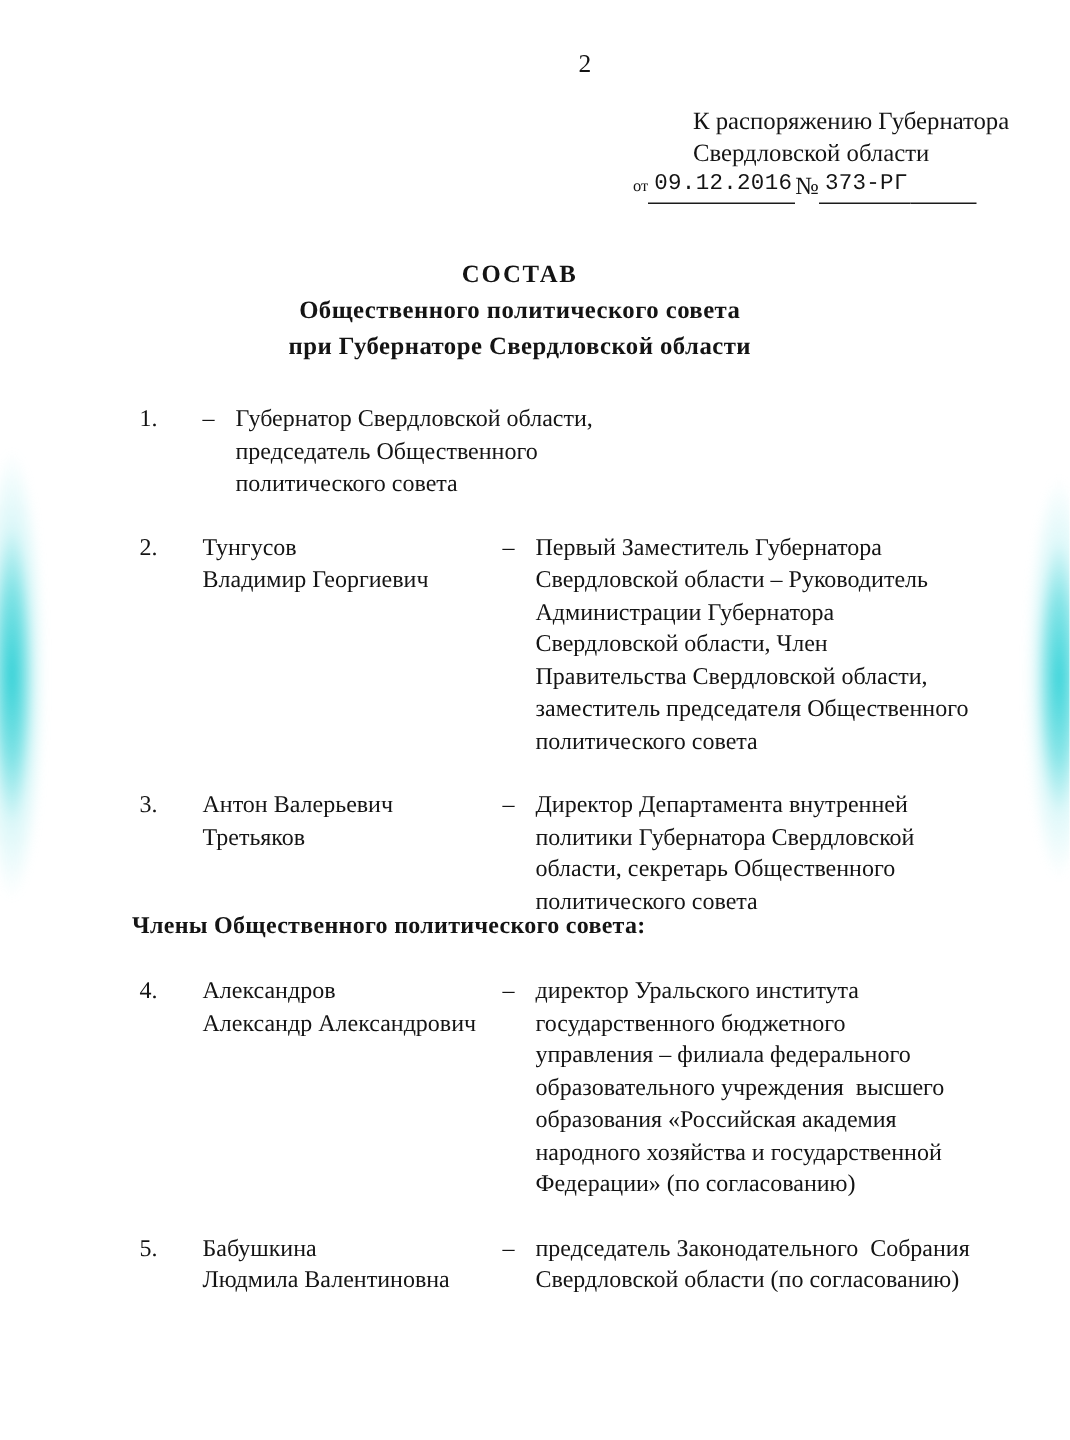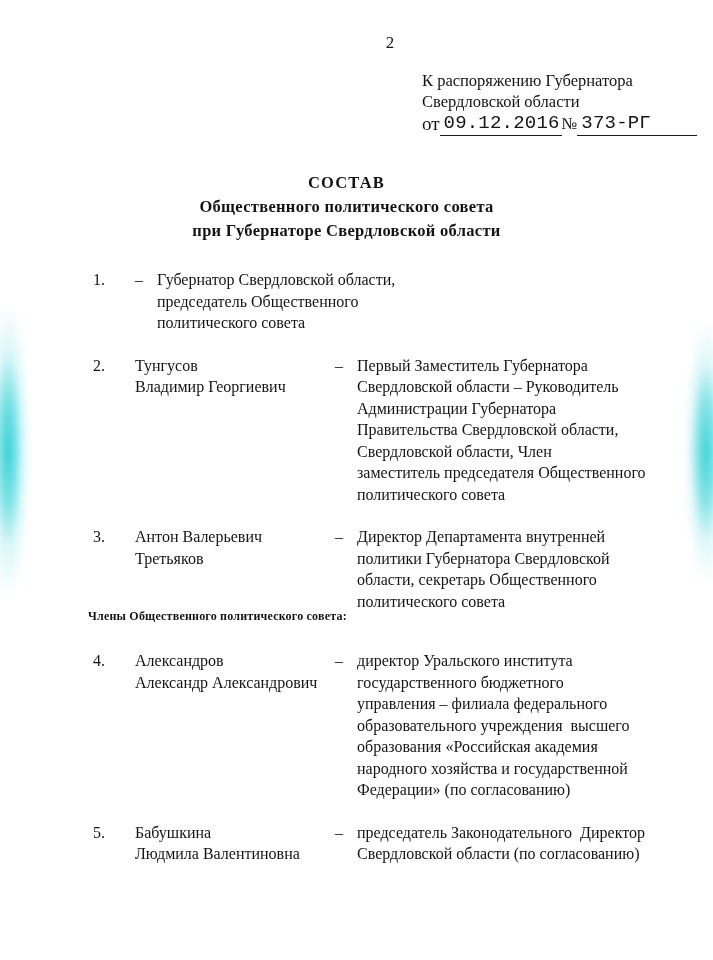--- a/index.html
+++ b/index.html
@@ -69,35 +69,36 @@
   
   .ref-block {
     position: absolute;
     top: 71px;
     left: 422px;
     font-size: 16.5px;
     line-height: 20.5px;
   }
   .ref-line {
     white-space: nowrap;
+    margin-left: 40px;
   }
   .ref-docline {
     margin-top: 1px;
     display: flex;
     align-items: flex-end;
     white-space: nowrap;
   }
   .ref-label {
-    font-size: 19px;
+    font-size: 11px;
     padding-bottom: 1px;
     text-align: right;
   }
   .ref-fill {
     font-family: "Liberation Mono", "DejaVu Sans Mono", monospace;
-    font-size: 19px;
+    font-size: 15px;
     letter-spacing: 0.2px;
     border-bottom: 1.3px solid #1b1b1b;
     padding: 0 2px 1px 4px;
   }
   .ref-no {
     font-size: 16.5px;
     padding-bottom: 1px;
   }
   .ref-tail {
     border-bottom: 1.3px solid #1b1b1b;
@@ -162,21 +163,21 @@
   .nm-line, .ds-line {
     white-space: pre;
   }
 
   
   .members-heading {
     position: absolute;
     top: 609px;
     left: 88px;
     font-weight: bold;
-    font-size: 12px;
+    font-size: 16px;
     letter-spacing: 0.2px;
   }
   .members-roster {
     position: absolute;
     top: 650px;
     left: 0;
     width: 713px;
   }
 </style>
 </head>
@@ -221,22 +222,22 @@
         <div class="entry-num">2.</div>
         <div class="entry-name">
           <div class="nm-line">Тунгусов</div>
           <div class="nm-line">Владимир Георгиевич</div>
         </div>
         <div class="entry-dash">–</div>
         <div class="entry-desc">
           <div class="ds-line">Первый Заместитель Губернатора</div>
           <div class="ds-line">Свердловской области – Руководитель</div>
           <div class="ds-line">Администрации Губернатора</div>
+          <div class="ds-line">Свердловской области, Член</div>
           <div class="ds-line">Правительства Свердловской области,</div>
-          <div class="ds-line">Свердловской области, Член</div>
           <div class="ds-line">заместитель председателя Общественного</div>
           <div class="ds-line">политического совета</div>
         </div>
       </div>
       <div class="entry">
         <div class="entry-num">3.</div>
         <div class="entry-name">
           <div class="nm-line">Антон Валерьевич</div>
           <div class="nm-line">Третьяков</div>
         </div>
@@ -271,19 +272,19 @@
         </div>
       </div>
       <div class="entry">
         <div class="entry-num">5.</div>
         <div class="entry-name">
           <div class="nm-line">Бабушкина</div>
           <div class="nm-line">Людмила Валентиновна</div>
         </div>
         <div class="entry-dash">–</div>
         <div class="entry-desc">
-          <div class="ds-line">председатель Законодательного  Директор</div>
+          <div class="ds-line">председатель Законодательного  Собрания</div>
           <div class="ds-line">Свердловской области (по согласованию)</div>
         </div>
       </div>
     </div>
 
 </div>
 
 </body></html>

